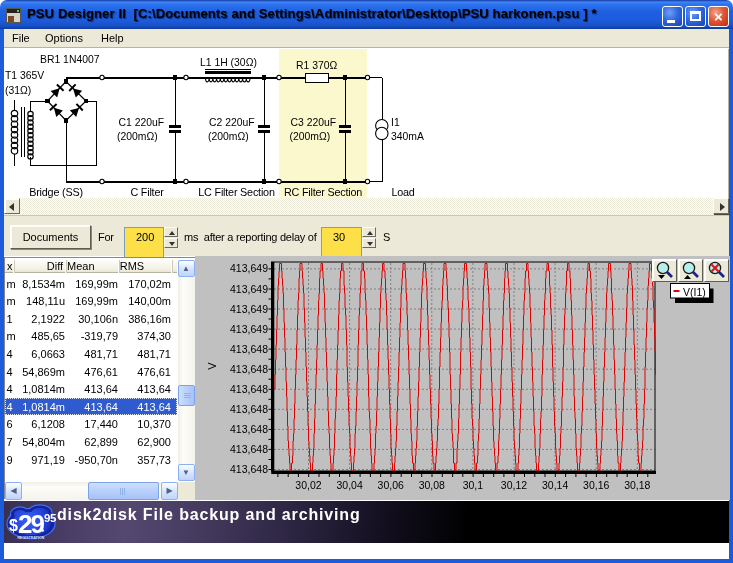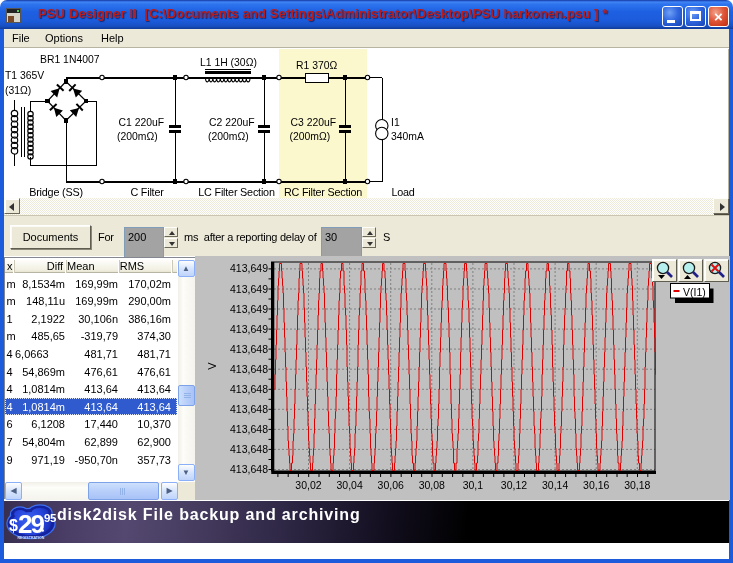--- a/index.html
+++ b/index.html
@@ -2,35 +2,35 @@
 <html><head><meta charset="utf-8"><style>
 *{margin:0;padding:0;box-sizing:border-box}
 html,body{width:733px;height:563px;background:#fff;font-family:"Liberation Sans",sans-serif;overflow:hidden}
 #win{position:absolute;left:0;top:0;width:733px;height:563px}
 .abs{position:absolute}
 #titlebar{left:0;top:0;width:733px;height:29px;border-radius:7px 7px 0 0;
 background:linear-gradient(180deg,#0f2d8c 0%,#2a62d8 3%,#3f84f3 8%,#2e74ee 14%,#1e60e2 40%,#1c5cdc 70%,#1850c4 90%,#1241a4 97%,#0f3c9c 100%)}
 #lbord{left:0;top:24px;width:4px;height:536px;background:#1c5cdc}
 #rbord{left:729px;top:24px;width:4px;height:536px;background:#1c5cdc}
 #bbord{left:0;top:559px;width:733px;height:4px;background:#1c5cdc}
-#title{left:38px;top:6px;color:#b91c1c;font-size:13px;font-weight:bold;letter-spacing:.14px;white-space:pre;text-shadow:1px 1px 1px rgba(10,30,90,.8)}
+#title{left:27px;top:6px;color:#000000;font-size:13px;font-weight:bold;letter-spacing:.14px;white-space:pre;text-shadow:1px 1px 1px rgba(10,30,90,.8)}
 .wbtn{top:6px;width:21px;height:21px;border-radius:3px;border:1px solid #fff;color:#fff}
 #btnmin,#btnmax{background:radial-gradient(circle at 35% 30%,#6fa0f5 0%,#3168e0 45%,#1e4fc4 80%,#1a46b4 100%)}
 #btnclose{background:radial-gradient(circle at 35% 30%,#f2a48c 0%,#e0573a 45%,#cc3a1c 80%,#b83012 100%)}
 #menubar{left:4px;top:29px;width:725px;height:19px;background:#ece9d8;font-size:11px;border-bottom:1px solid #b8b4a2}
 .mi{position:absolute;top:3px}
 #schem{left:4px;top:49px;width:725px;height:149px;background:#fff;border-right:1px solid #b8b4a2}
 #schemsb{left:4px;top:198px;width:725px;height:17px;background:#f2f0e4;
 background-image:repeating-conic-gradient(#fff 0% 25%,#ece9d8 0% 50%);background-size:2px 2px}
 .sbtn{background:#ece9d8;border:1px solid;border-color:#fdfdfa #6c685a #6c685a #fdfdfa;box-shadow:inset 1px 1px 0 #fff}
 #ctrls{left:4px;top:215px;width:725px;height:41px;background:#ece9d8;border-top:1px solid #c9c5b2}
 #simbtn{left:6px;top:9px;width:81px;height:24px;background:#ece9d8;font-size:11px;text-align:center;line-height:22px;
 border:1px solid;border-color:#fff #5f5c50 #5f5c50 #fff;box-shadow:1px 1px 0 #8a8778, inset 1px 1px 0 #fbfaf5}
 .clab{font-size:11px;top:15px;color:#000;letter-spacing:-.25px}
-.spinbox{top:11px;height:39px;background:#a3a3a3;border:1px solid #7f9db9;font-size:11px;padding:3px 0 0 3px}
+.spinbox{top:11px;height:39px;background:#fde047;border:1px solid #7f9db9;font-size:11px;padding:3px 0 0 11px}
 .spinb{width:14px;height:21px;top:11px}
 .spinu,.spind{position:absolute;left:0;width:14px;height:10px;background:#ece9d8;border:1px solid;border-color:#fdfdfa #6c685a #6c685a #fdfdfa;font-size:0}
 .spinu{top:0}.spind{top:11px;height:10px}
 .tri{position:absolute;width:0;height:0}
 #tablewrap{left:4px;top:257px;width:191px;height:242px;background:#fff;border-left:1px solid #828790;border-top:1px solid #828790}
 #graph{left:195px;top:256px;width:535px;height:244px;background:#c0c0c0}
 #banner{left:4px;top:501px;width:725px;height:42px;overflow:hidden;
 background:linear-gradient(95deg,#382f50 0%,#4a3d66 9%,#544870 17%,#43395c 28%,#2c2542 40%,#120e1e 53%,#000 64%)}
 #status{left:4px;top:543px;width:725px;height:16px;background:#ece9d8}
 #statusin{left:0px;top:1px;width:725px;height:15px;border-top:1px solid #9d9a8b;border-left:1px solid #9d9a8b;border-right:1px solid #fff;border-bottom:1px solid #fff;font-size:11px;padding:1px 0 0 4px}
@@ -211,37 +211,37 @@
 <div class="abs" style="left:0;top:16.5px;width:172px;height:17.6px;font-size:11px">
 <span class="abs" style="left:1.5px;top:3px">m</span>
 <span class="abs" style="left:10px;top:3px;width:50px;text-align:right">8,1534m</span>
 <span class="abs" style="left:62px;top:3px;width:51px;text-align:right">169,99m</span>
 <span class="abs" style="left:114px;top:3px;width:52px;text-align:right">170,02m</span>
 </div>
 <div class="abs" style="left:0;top:34.1px;width:172px;height:17.6px;font-size:11px">
 <span class="abs" style="left:1.5px;top:3px">m</span>
 <span class="abs" style="left:10px;top:3px;width:50px;text-align:right">148,11u</span>
 <span class="abs" style="left:62px;top:3px;width:51px;text-align:right">169,99m</span>
-<span class="abs" style="left:114px;top:3px;width:52px;text-align:right">290,00m</span>
+<span class="abs" style="left:114px;top:3px;width:52px;text-align:right">140,00m</span>
 </div>
 <div class="abs" style="left:0;top:51.7px;width:172px;height:17.6px;font-size:11px">
 <span class="abs" style="left:1.5px;top:3px">1</span>
 <span class="abs" style="left:10px;top:3px;width:50px;text-align:right">2,1922</span>
 <span class="abs" style="left:62px;top:3px;width:51px;text-align:right">30,106n</span>
 <span class="abs" style="left:114px;top:3px;width:52px;text-align:right">386,16m</span>
 </div>
 <div class="abs" style="left:0;top:69.3px;width:172px;height:17.6px;font-size:11px">
 <span class="abs" style="left:1.5px;top:3px">m</span>
 <span class="abs" style="left:10px;top:3px;width:50px;text-align:right">485,65</span>
 <span class="abs" style="left:62px;top:3px;width:51px;text-align:right">-319,79</span>
 <span class="abs" style="left:114px;top:3px;width:52px;text-align:right">374,30</span>
 </div>
 <div class="abs" style="left:0;top:86.9px;width:172px;height:17.6px;font-size:11px">
 <span class="abs" style="left:1.5px;top:3px">4</span>
-<span class="abs" style="left:10px;top:3px;width:50px;text-align:left">6,0663</span>
+<span class="abs" style="left:10px;top:3px;width:50px;text-align:right">6,0663</span>
 <span class="abs" style="left:62px;top:3px;width:51px;text-align:right">481,71</span>
 <span class="abs" style="left:114px;top:3px;width:52px;text-align:right">481,71</span>
 </div>
 <div class="abs" style="left:0;top:104.5px;width:172px;height:17.6px;font-size:11px">
 <span class="abs" style="left:1.5px;top:3px">4</span>
 <span class="abs" style="left:10px;top:3px;width:50px;text-align:right">54,869m</span>
 <span class="abs" style="left:62px;top:3px;width:51px;text-align:right">476,61</span>
 <span class="abs" style="left:114px;top:3px;width:52px;text-align:right">476,61</span>
 </div>
 <div class="abs" style="left:0;top:122.1px;width:172px;height:17.6px;font-size:11px">

